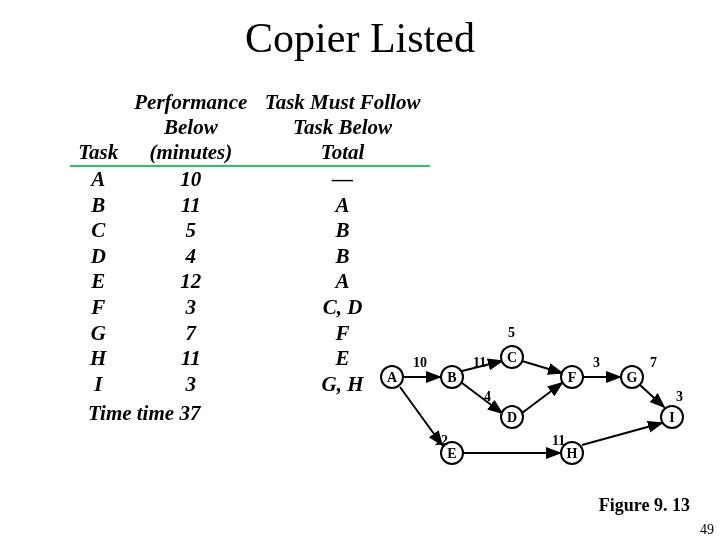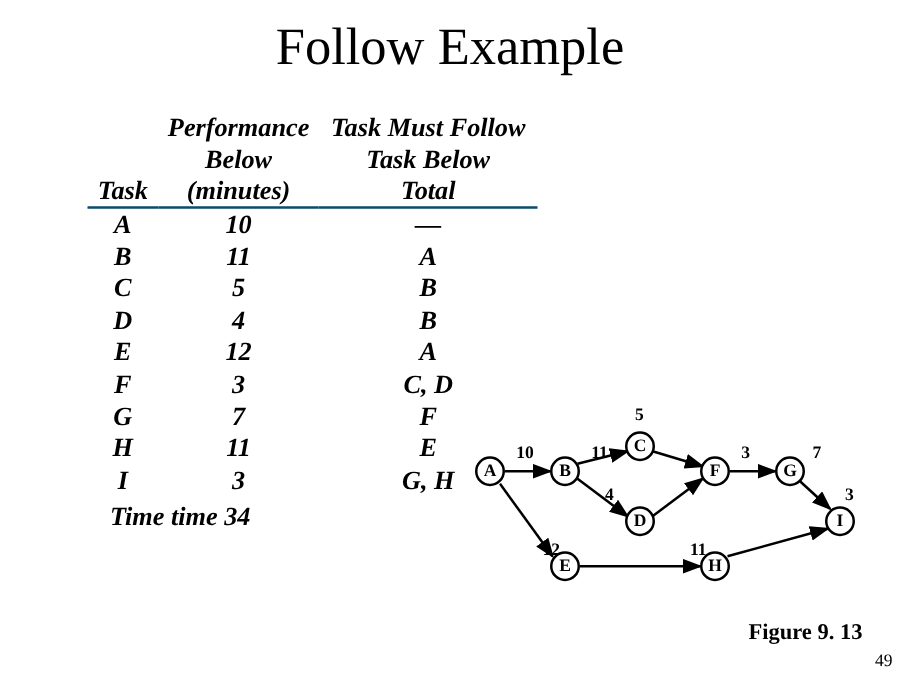--- a/index.html
+++ b/index.html
@@ -32,21 +32,21 @@
     font-style: italic;
     font-weight: bold;
   }
   .table th {
     padding: 0 6px;
     vertical-align: bottom;
     font-weight: bold;
     font-style: italic;
   }
   .table thead tr th {
-    border-bottom: 2px solid #0c4a6e;
+    border-bottom: 2px solid #22c55e;
     text-align: center;
   }
   .table td {
     text-align: center;
     padding: 0 6px;
     line-height: 1.22;
   }
   .total-row td {
     padding-top: 4px;
   }
@@ -94,21 +94,21 @@
     position: absolute;
     right: 6px;
     bottom: 2px;
     font-size: 14px;
     margin-left: 12px;
   }
 </style>
 </head>
 <body>
 
-<div class="title">Follow Example</div>
+<div class="title">Copier Listed</div>
 
 <div class="content">
   <table class="table">
     <thead>
       <tr>
         <th class="col-task">Task</th>
         <th class="col-time">
           <div>Performance</div>
           <div>Below</div>
           <div>(minutes)</div>
@@ -162,21 +162,21 @@
           <td>E</td>
         </tr>
       <tr>
           <td>I</td>
           <td>3</td>
           <td>G, H</td>
         </tr>
       <tr class="total-row">
         <td colspan="2" style="text-align:left; padding-left:18px;">
           <span>Time time</span>
-          <span>34</span>
+          <span>37</span>
         </td>
         <td></td>
       </tr>
     </tbody>
   </table>
 </div>
 
 <div class="diagram">
   <svg class="edges">
     <defs>

